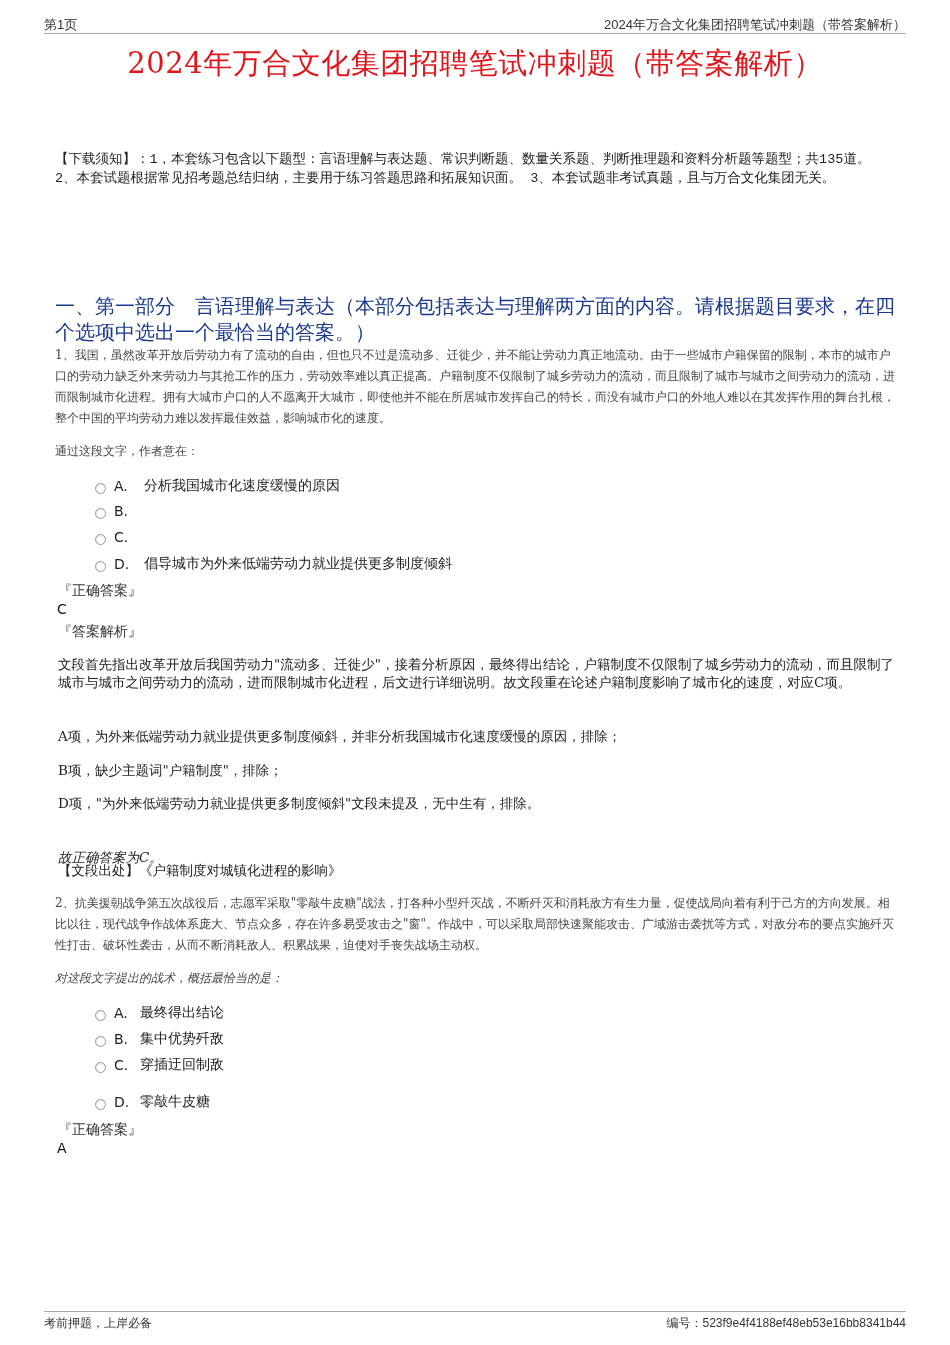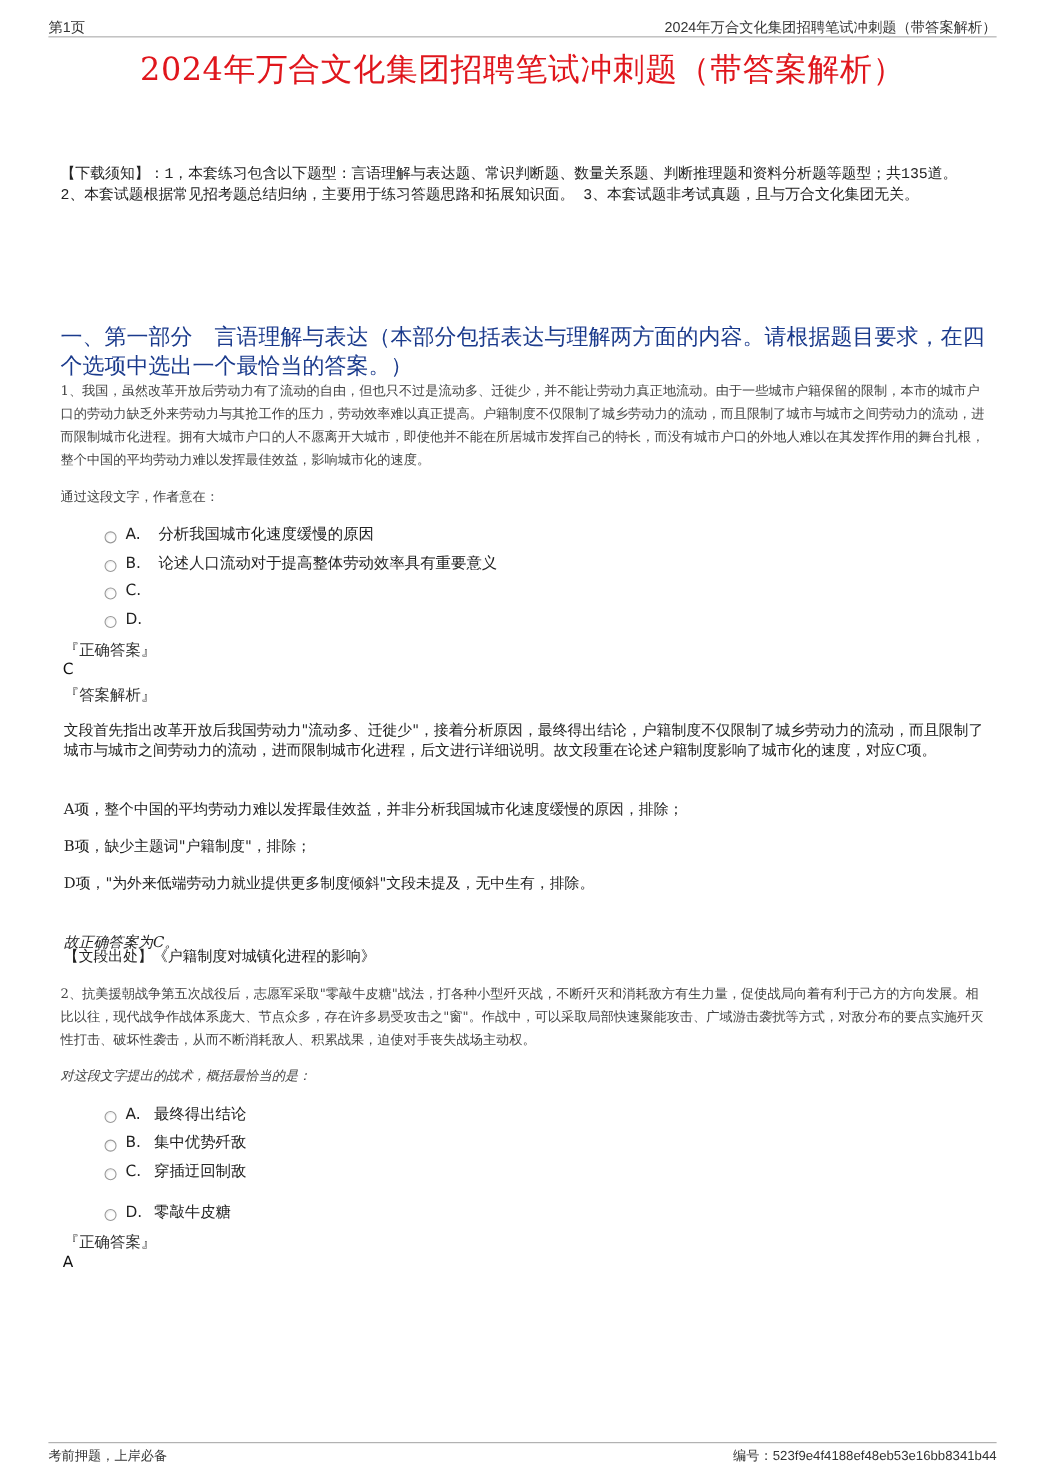--- a/index.html
+++ b/index.html
@@ -41,37 +41,37 @@
 <div class="abs prompt" style="top:443px;">通过这段文字，作者意在：</div>
 
 <div class="abs opt" style="top:477px;">
   <span class="radio"></span>
   <span class="opt-letter">A.</span>
   <span>分析我国城市化速度缓慢的原因</span>
 </div>
 <div class="abs opt" style="top:503px;">
   <span class="radio"></span>
   <span class="opt-letter">B.</span>
-  <span>论述人口流动对于提高整体劳动效率具有重要意义</span>
 </div>
 <div class="abs opt" style="top:529px;">
   <span class="radio"></span>
   <span class="opt-letter">C.</span>
 </div>
 <div class="abs opt" style="top:555px;">
   <span class="radio"></span>
   <span class="opt-letter">D.</span>
+  <span>倡导城市为外来低端劳动力就业提供更多制度倾斜</span>
 </div>
 
 <div class="abs label" style="top:582px;">『正确答案』</div>
 <div class="abs ans" style="top:601px;">C</div>
 <div class="abs label" style="top:623px;">『答案解析』</div>
 
 <div class="abs expl" style="top:655px;">文段首先指出改革开放后我国劳动力"流动多、迁徙少"，接着分析原因，最终得出结论，户籍制度不仅限制了城乡劳动力的流动，而且限制了城市与城市之间劳动力的流动，进而限制城市化进程，后文进行详细说明。故文段重在论述户籍制度影响了城市化的速度，对应C项。</div>
-<div class="abs expl" style="top:727px;">A项，整个中国的平均劳动力难以发挥最佳效益，并非分析我国城市化速度缓慢的原因，排除；</div>
+<div class="abs expl" style="top:727px;">A项，为外来低端劳动力就业提供更多制度倾斜，并非分析我国城市化速度缓慢的原因，排除；</div>
 <div class="abs expl" style="top:761px;">B项，缺少主题词"户籍制度"，排除；</div>
 <div class="abs expl" style="top:794px;">D项，"为外来低端劳动力就业提供更多制度倾斜"文段未提及，无中生有，排除。</div>
 <div class="abs expl" style="top:848px;font-style:italic;">故正确答案为C。</div>
 <div class="abs expl" style="top:861px;">【文段出处】《户籍制度对城镇化进程的影响》</div>
 
 <div class="abs para" style="top:893px;">2、抗美援朝战争第五次战役后，志愿军采取"零敲牛皮糖"战法，打各种小型歼灭战，不断歼灭和消耗敌方有生力量，促使战局向着有利于己方的方向发展。相比以往，现代战争作战体系庞大、节点众多，存在许多易受攻击之"窗"。作战中，可以采取局部快速聚能攻击、广域游击袭扰等方式，对敌分布的要点实施歼灭性打击、破坏性袭击，从而不断消耗敌人、积累战果，迫使对手丧失战场主动权。</div>
 <div class="abs prompt" style="top:970px;font-style:italic;">对这段文字提出的战术，概括最恰当的是：</div>
 
 <div class="abs opt" style="top:1004px;">
   <span class="radio"></span>

